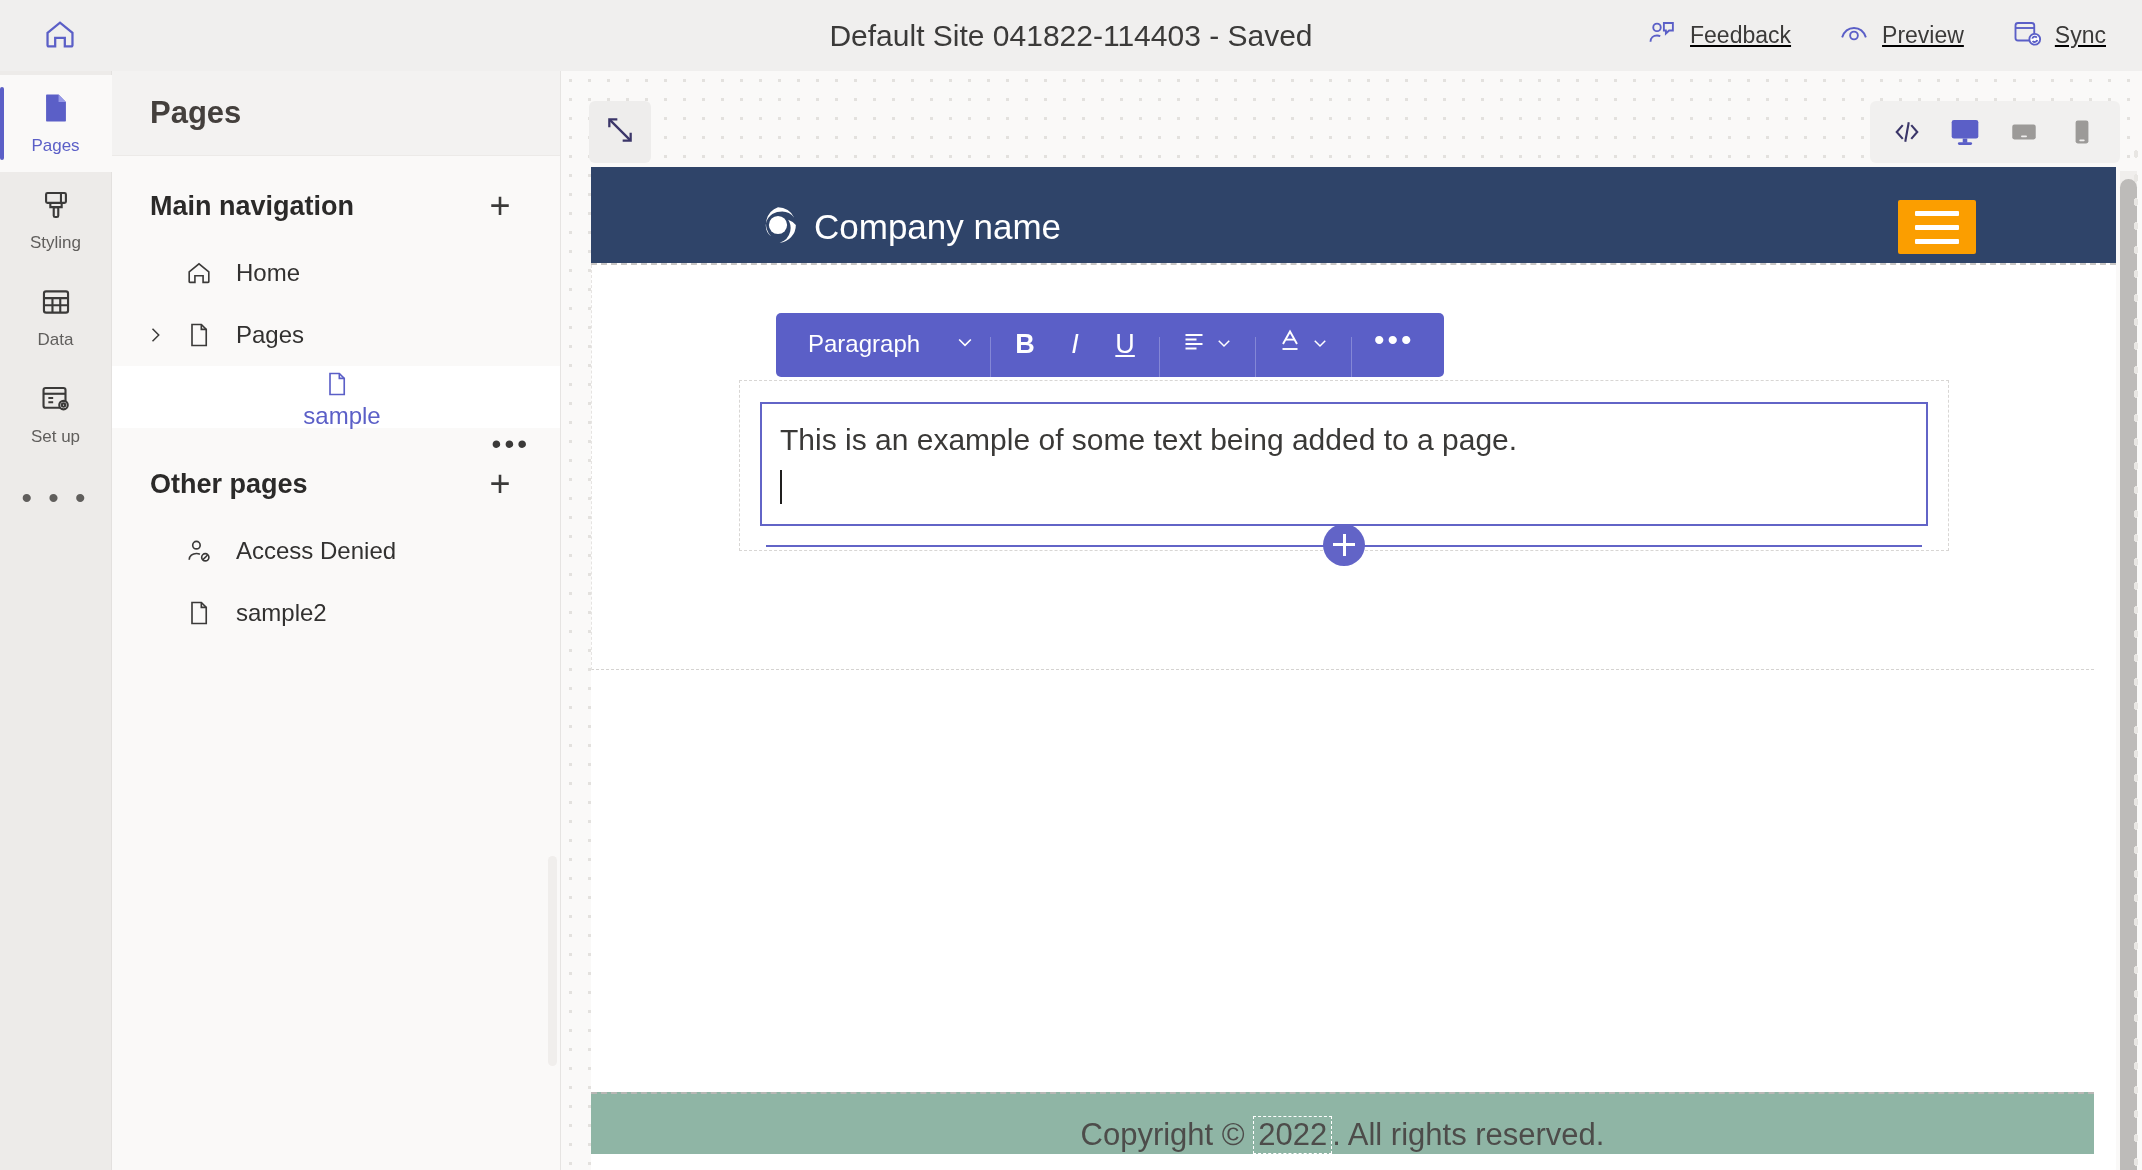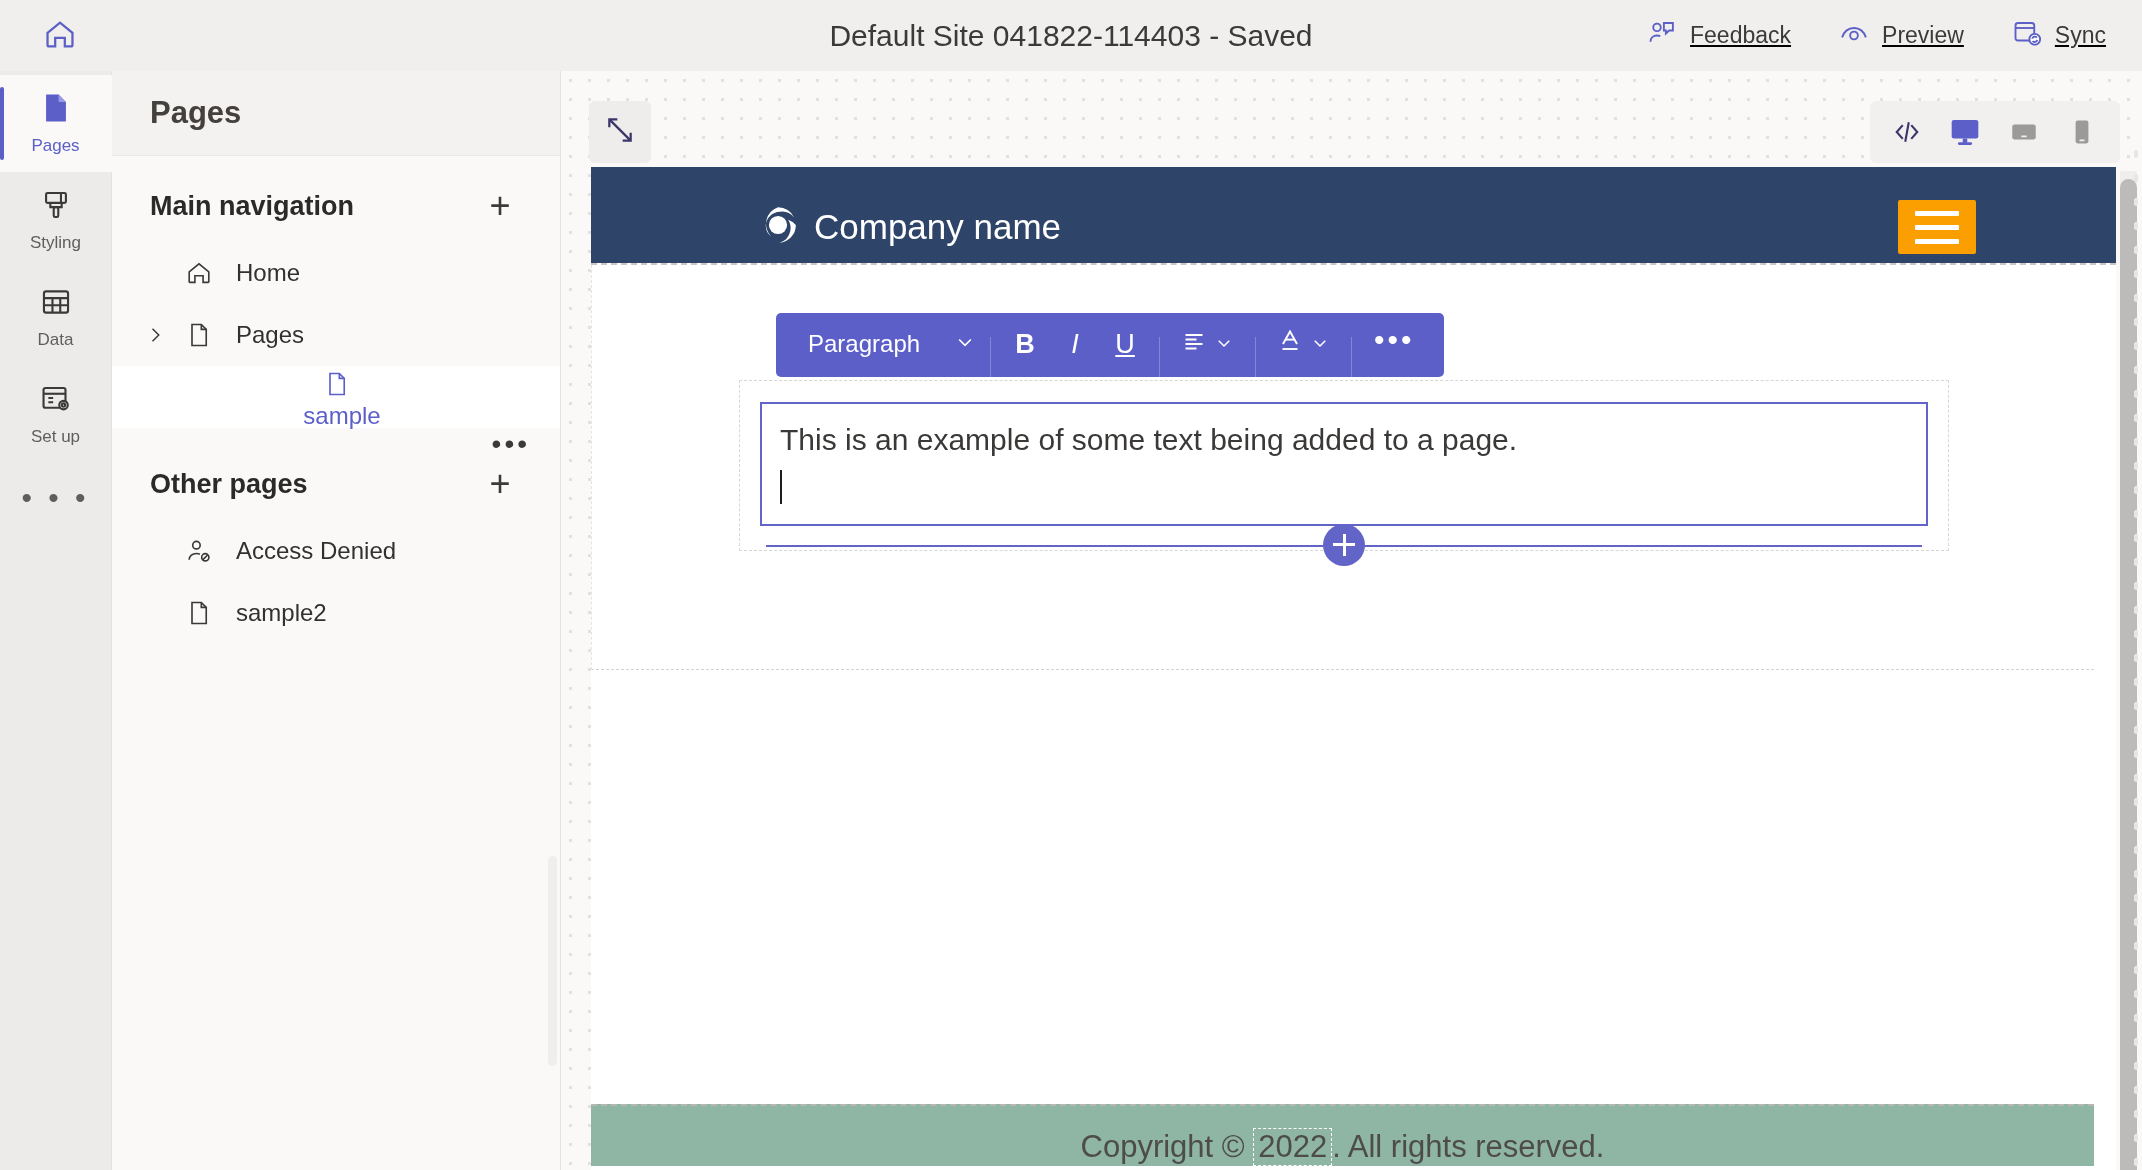--- a/index.html
+++ b/index.html
@@ -214,21 +214,21 @@
     background: #6264c7; display: flex; align-items: center; justify-content: center;
     cursor: pointer; z-index: 2;
   }
   .add-circle::before, .add-circle::after {
     content: ""; position: absolute; background: #ffffff;
   }
   .add-circle::before { width: 22px; height: 3px; }
   .add-circle::after { width: 3px; height: 22px; }
 
   .site-footer {
-    position: absolute; left: 0; right: 22px; bottom: 4px; height: 62px;
+    position: absolute; left: 0; right: 22px; bottom: 16px; height: 62px;
     background: #8fb5a5;
     border-top: 2px dashed #b9b7b5;
     display: flex; align-items: flex-end; justify-content: center;
   }
   .footer-text {
     font-size: 31px; color: #4d4c4a; white-space: nowrap;
     display: flex; align-items: baseline;
   }
   .footer-year { border: 1px dashed #ffffff; padding: 0 4px; }
 

